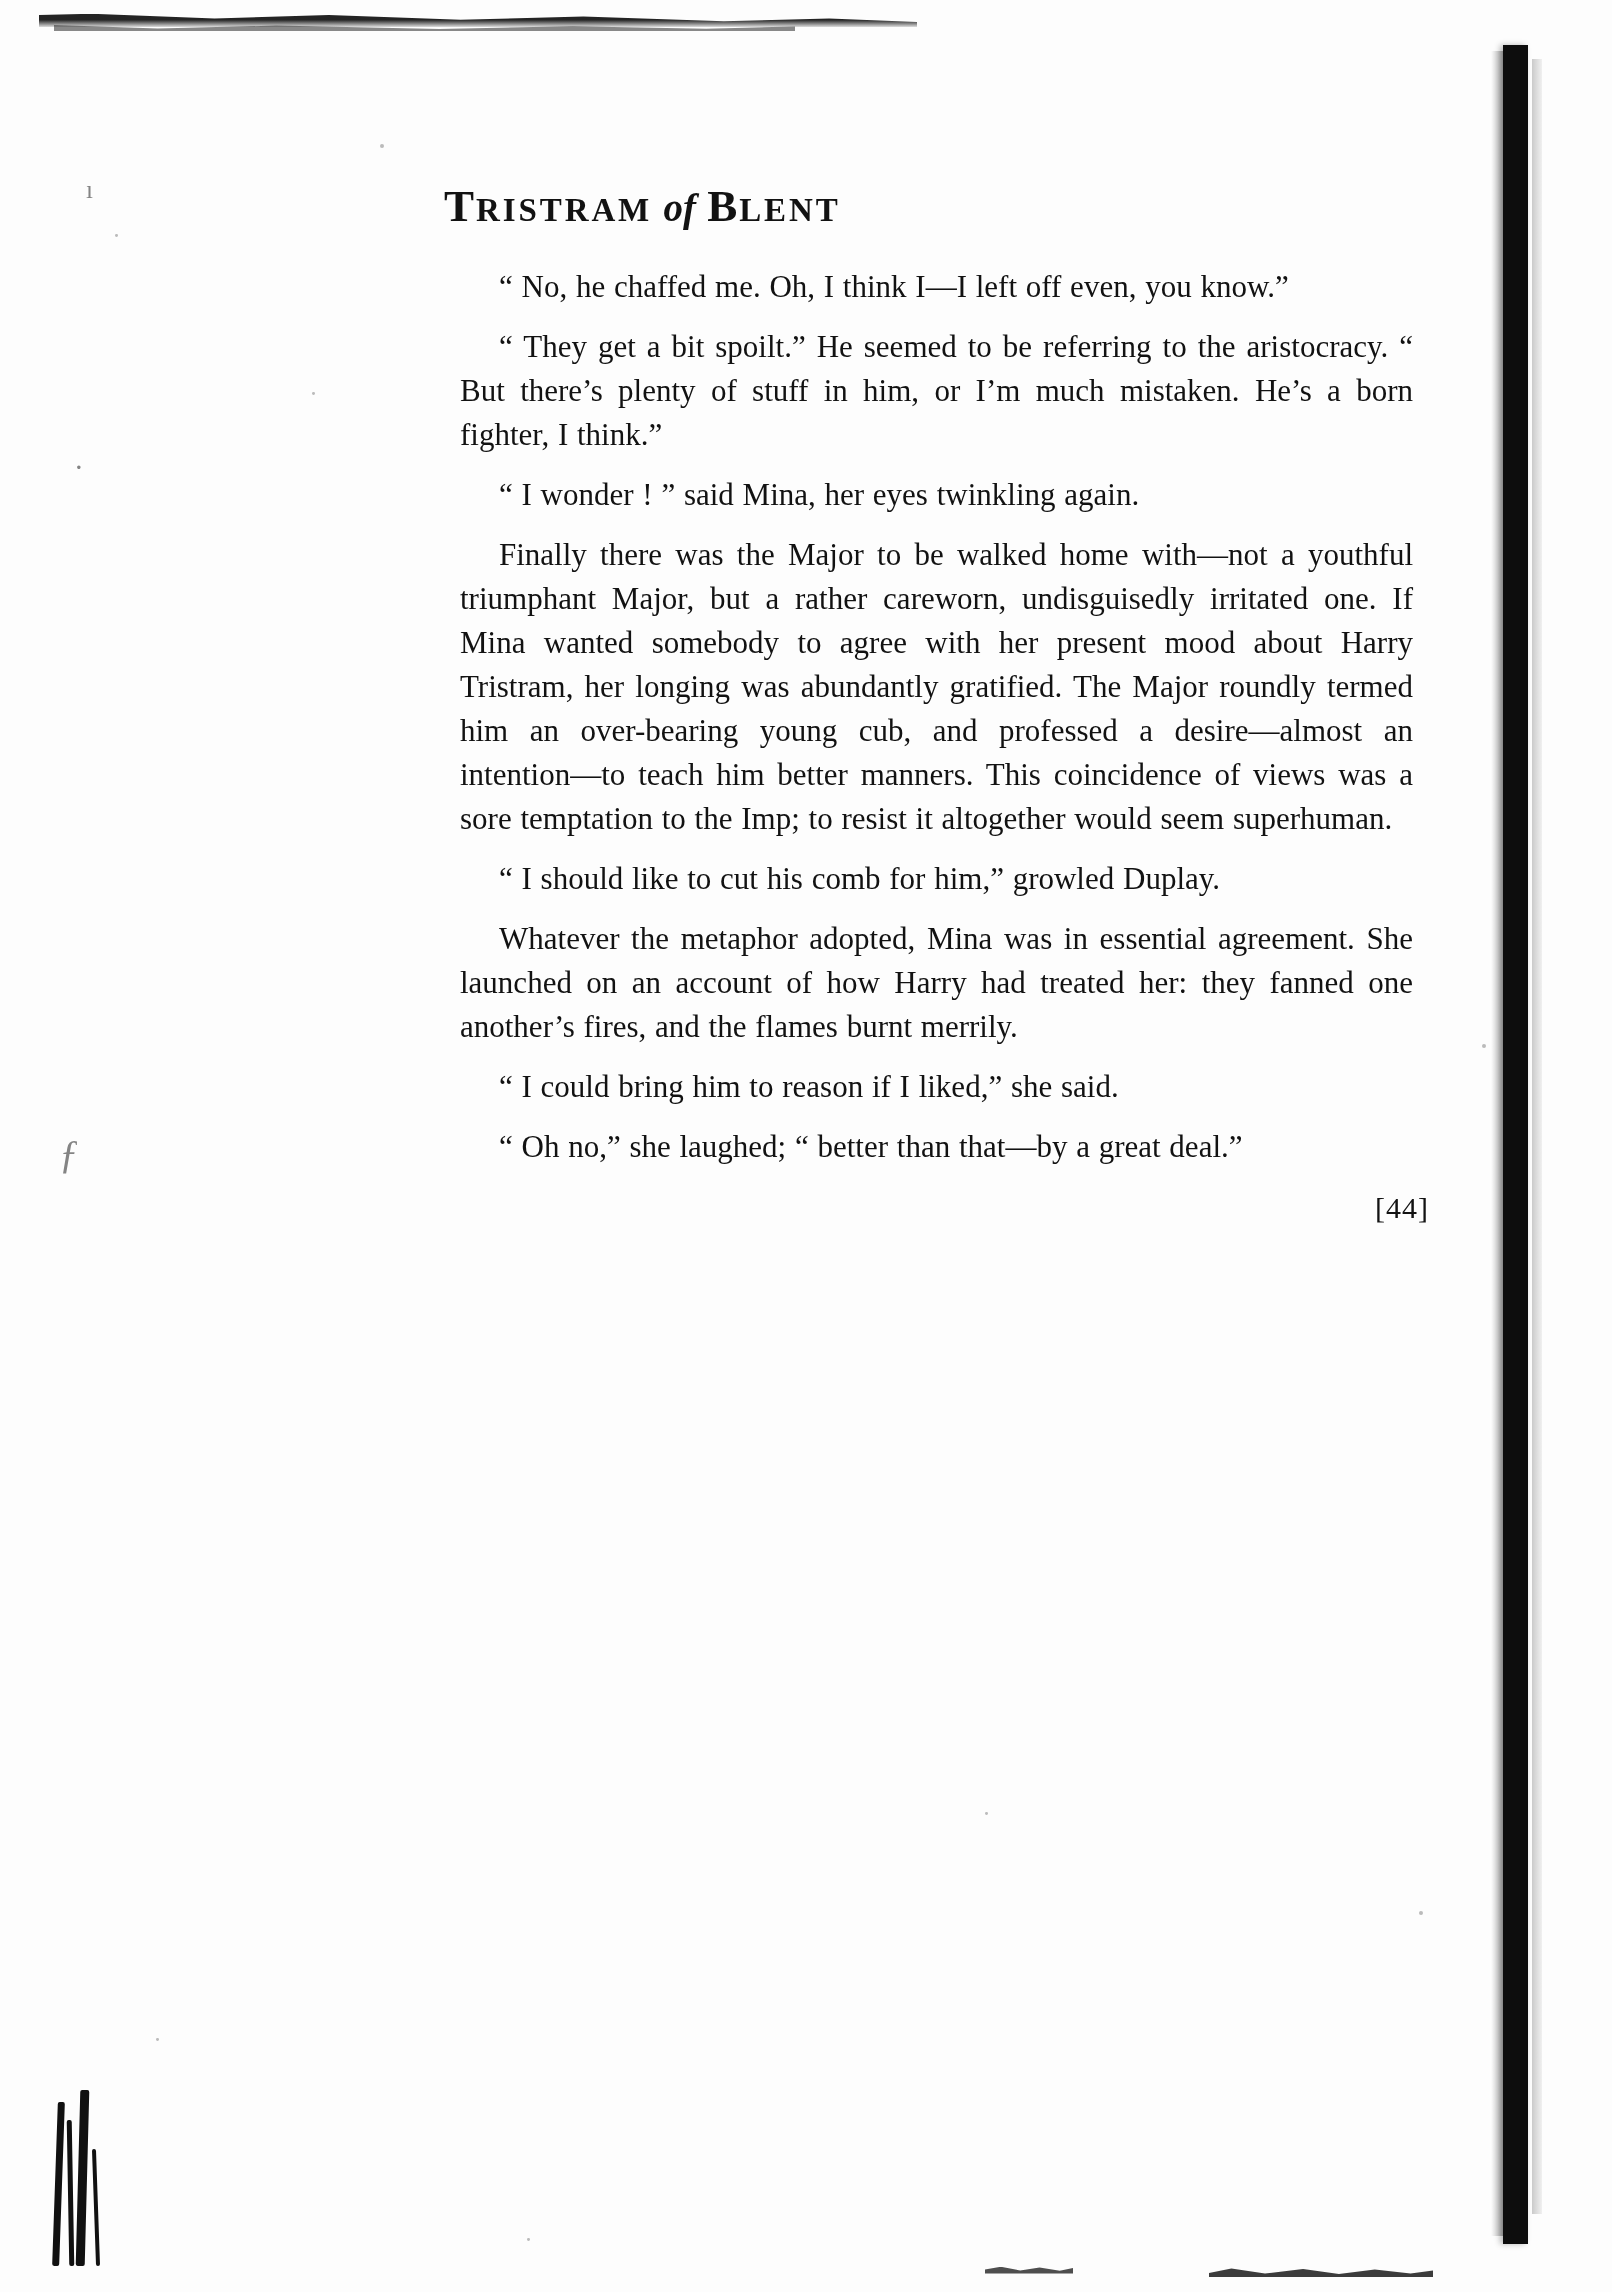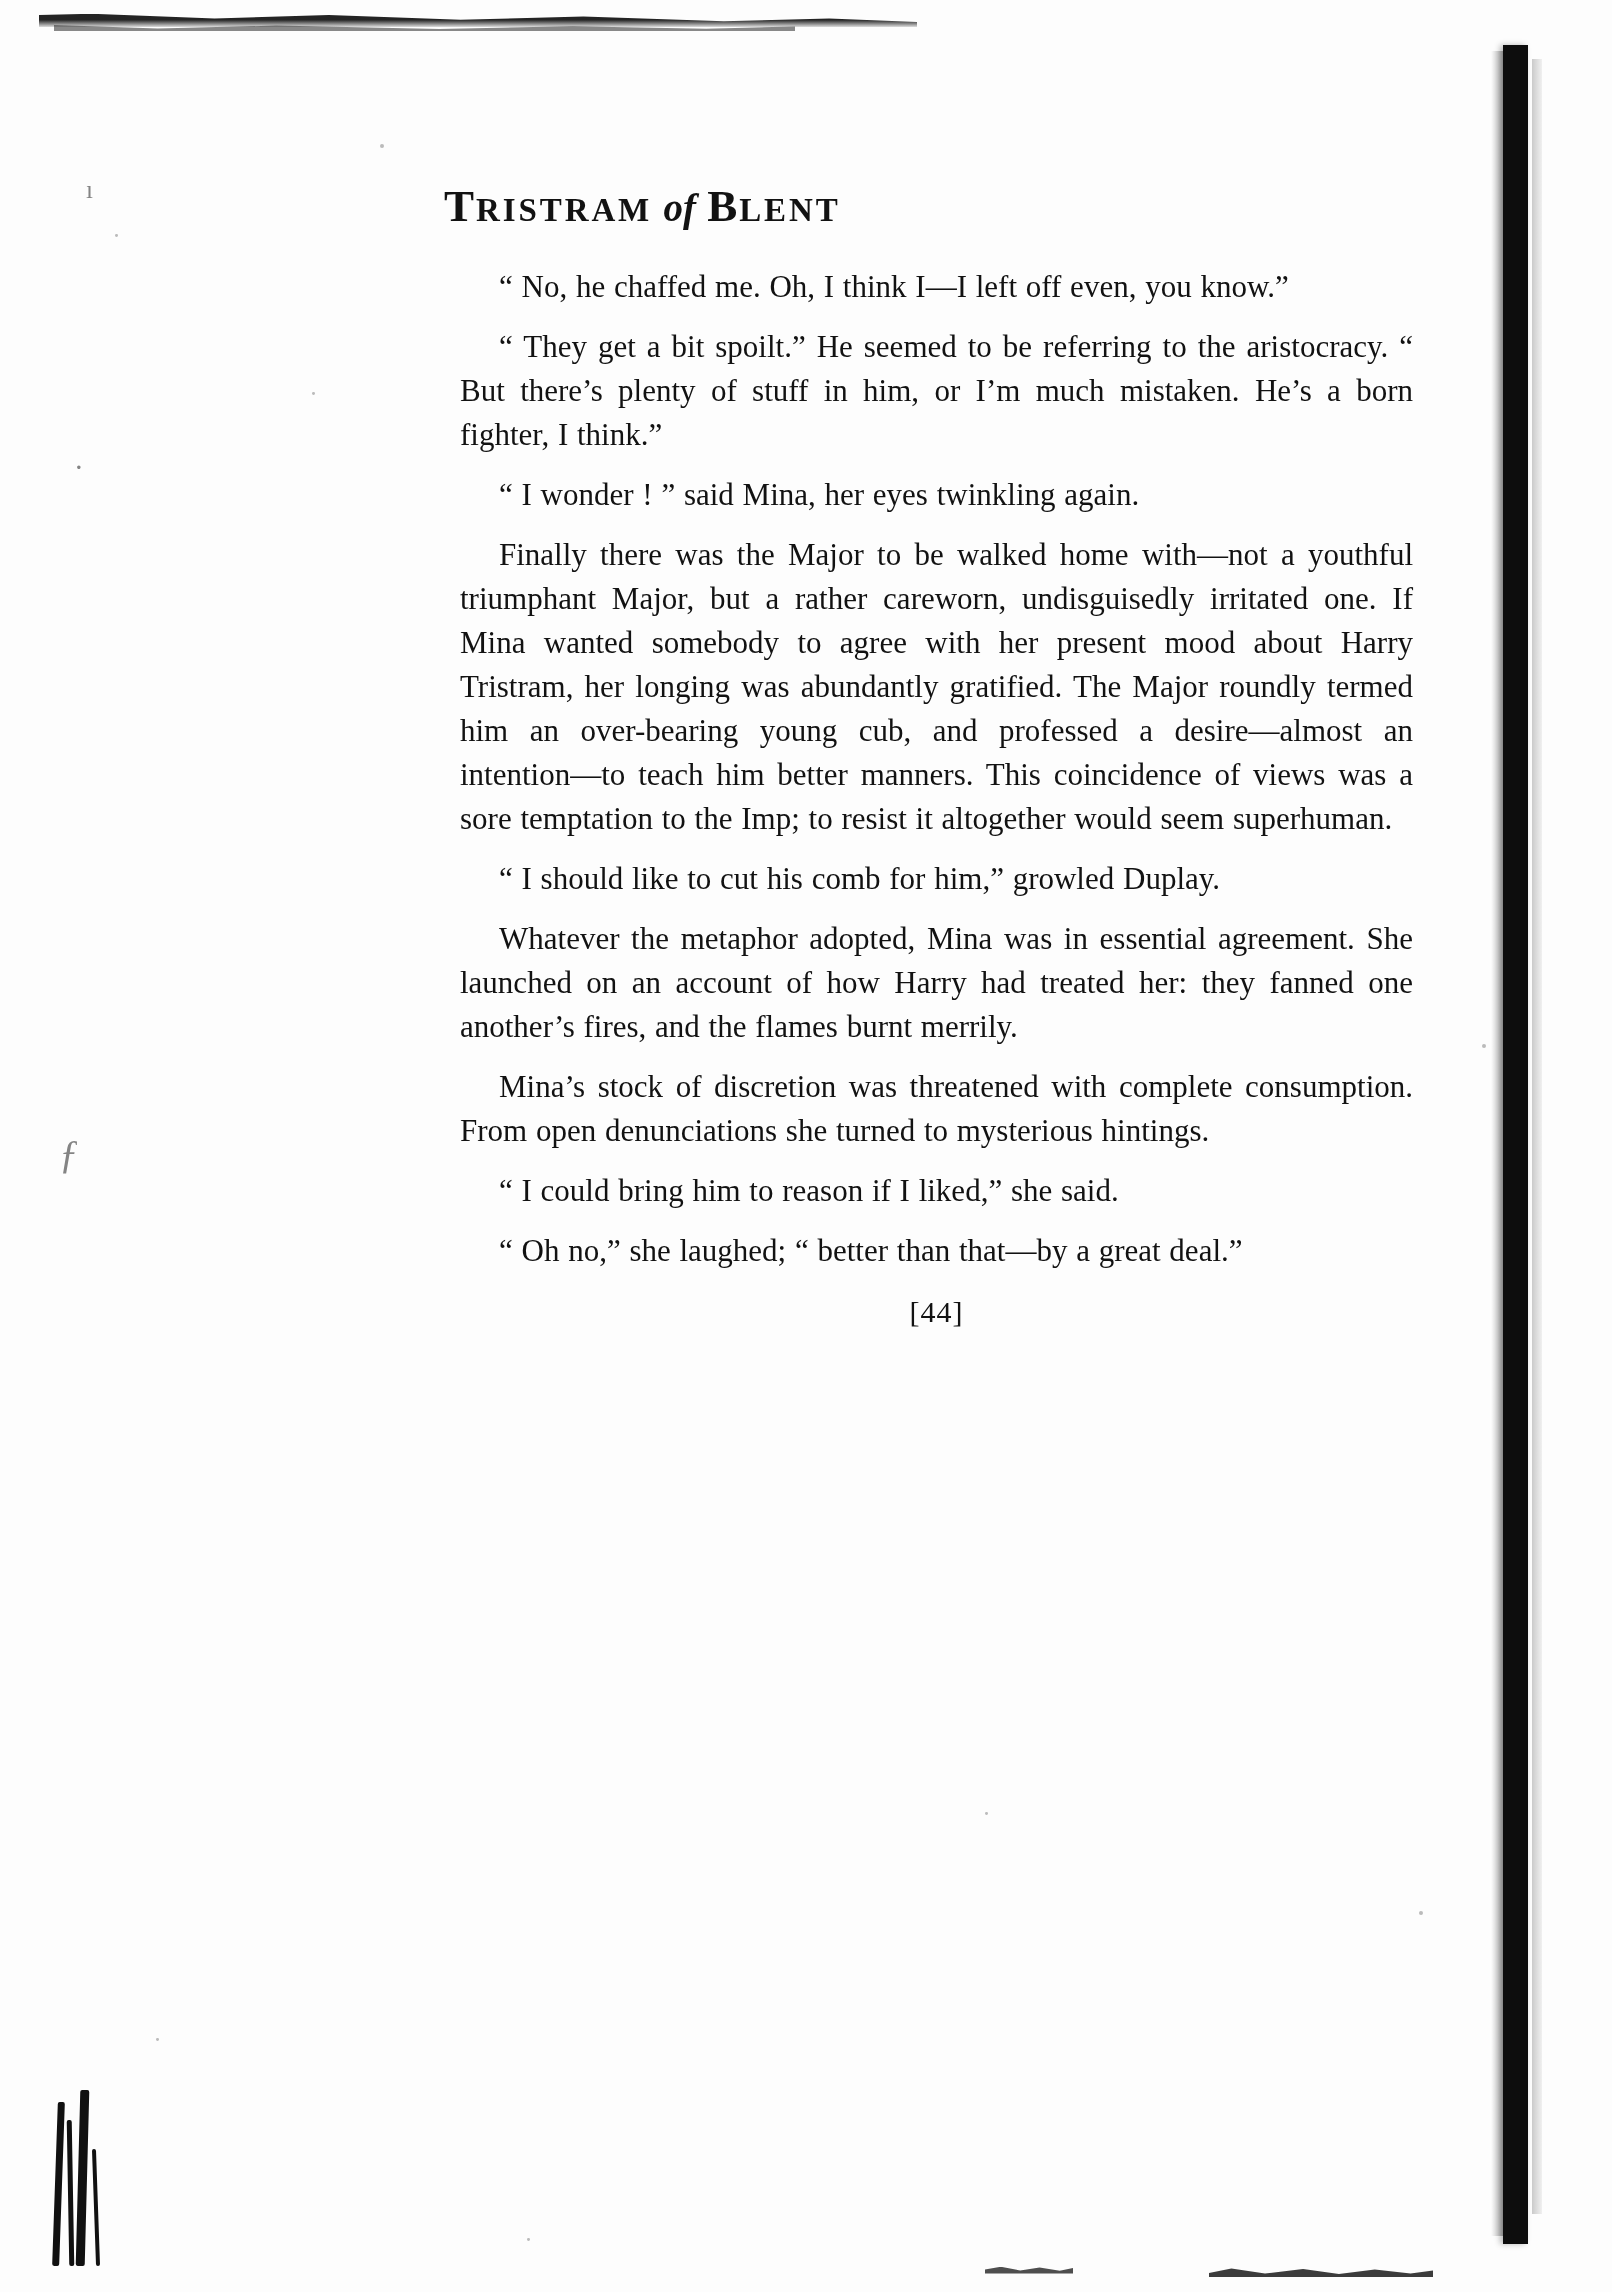--- a/index.html
+++ b/index.html
@@ -148,21 +148,21 @@
     text-align: justify;
     font-size: 31px;
     line-height: 44px;
     word-spacing: 1px;
     hyphens: manual;
   }
   .body-text p.last-line-left { text-align-last: left; }
 
   .folio {
     margin-top: 21.5px;
-    text-align: center;
+    text-align: right;
     font-size: 30px;
     letter-spacing: 1px;
   }
 </style>
 </head>
 <body>
 
 <div class="page-scan">
 
   <div class="edge-top"></div>
@@ -202,21 +202,20 @@
       <span class="cap">B</span><span class="sc">LENT</span>
     </h1>
 
     <div class="body-text">
       <p class="last-line-left">“ No, he chaffed me.   Oh, I think I—I left off even, you know.”</p>
       <p class="last-line-left">“ They get a bit spoilt.”   He seemed to be referring to the aristocracy.   “ But there’s plenty of stuff in him, or I’m much mistaken.   He’s a born fighter, I think.”</p>
       <p class="last-line-left">“ I wonder ! ” said Mina, her eyes twinkling again.</p>
       <p class="last-line-left">Finally there was the Major to be walked home with—not a youthful triumphant Major, but a rather careworn, undisguisedly irritated one.   If Mina wanted somebody to agree with her present mood about Harry Tristram, her longing was abundantly gratified.   The Major roundly termed him an over-bearing young cub, and professed a desire—almost an intention—to teach him better manners.   This coincidence of views was a sore temptation to the Imp; to resist it altogether would seem superhuman.</p>
       <p class="last-line-left">“ I should like to cut his comb for him,” growled Duplay.</p>
       <p class="last-line-left">Whatever the metaphor adopted, Mina was in essential agreement.   She launched on an account of how Harry had treated her: they fanned one another’s fires, and the flames burnt merrily.</p>
-      <p class="last-line-left">Mina’s stock of discretion was threatened with complete consumption.   From open denunciations she turned to mysterious hintings.</p>
       <p class="last-line-left">“ I could bring him to reason if I liked,” she said.</p>
       <p class="last-line-left">“ Oh no,” she laughed; “ better than that—by a great deal.”</p>
     </div>
 
     <div class="folio">[44]</div>
 
   </div>
 </div>
 
 

